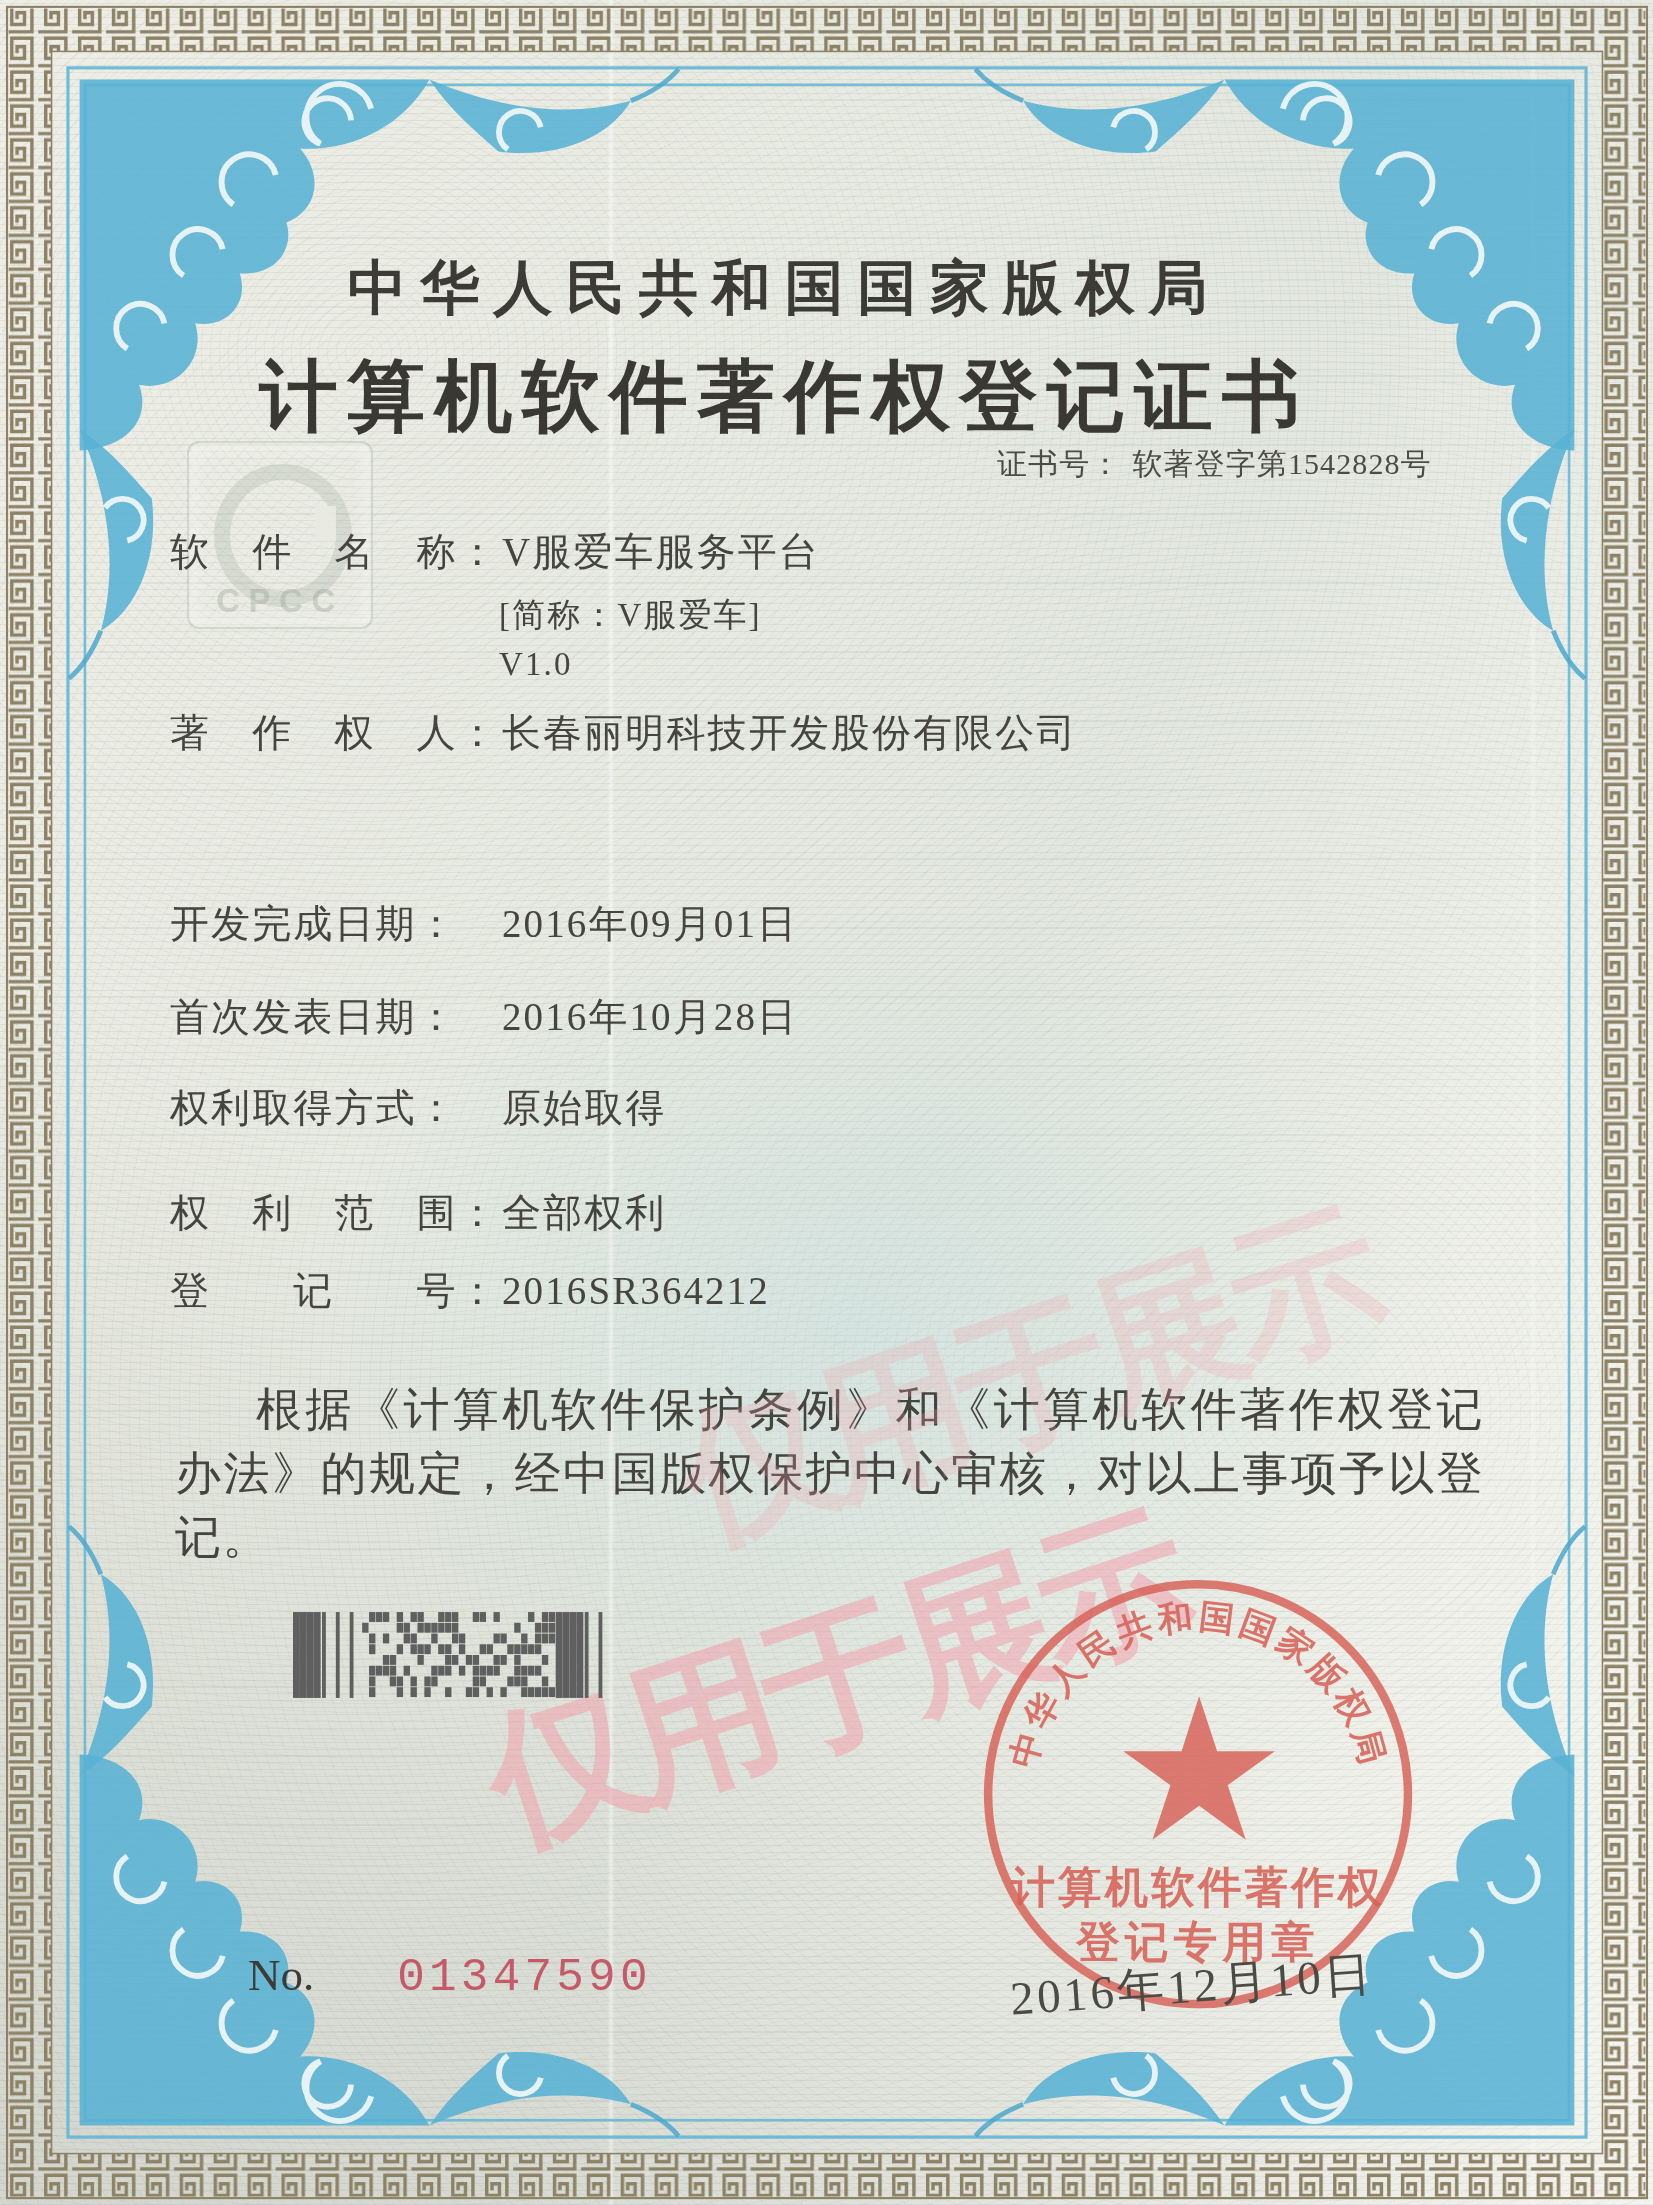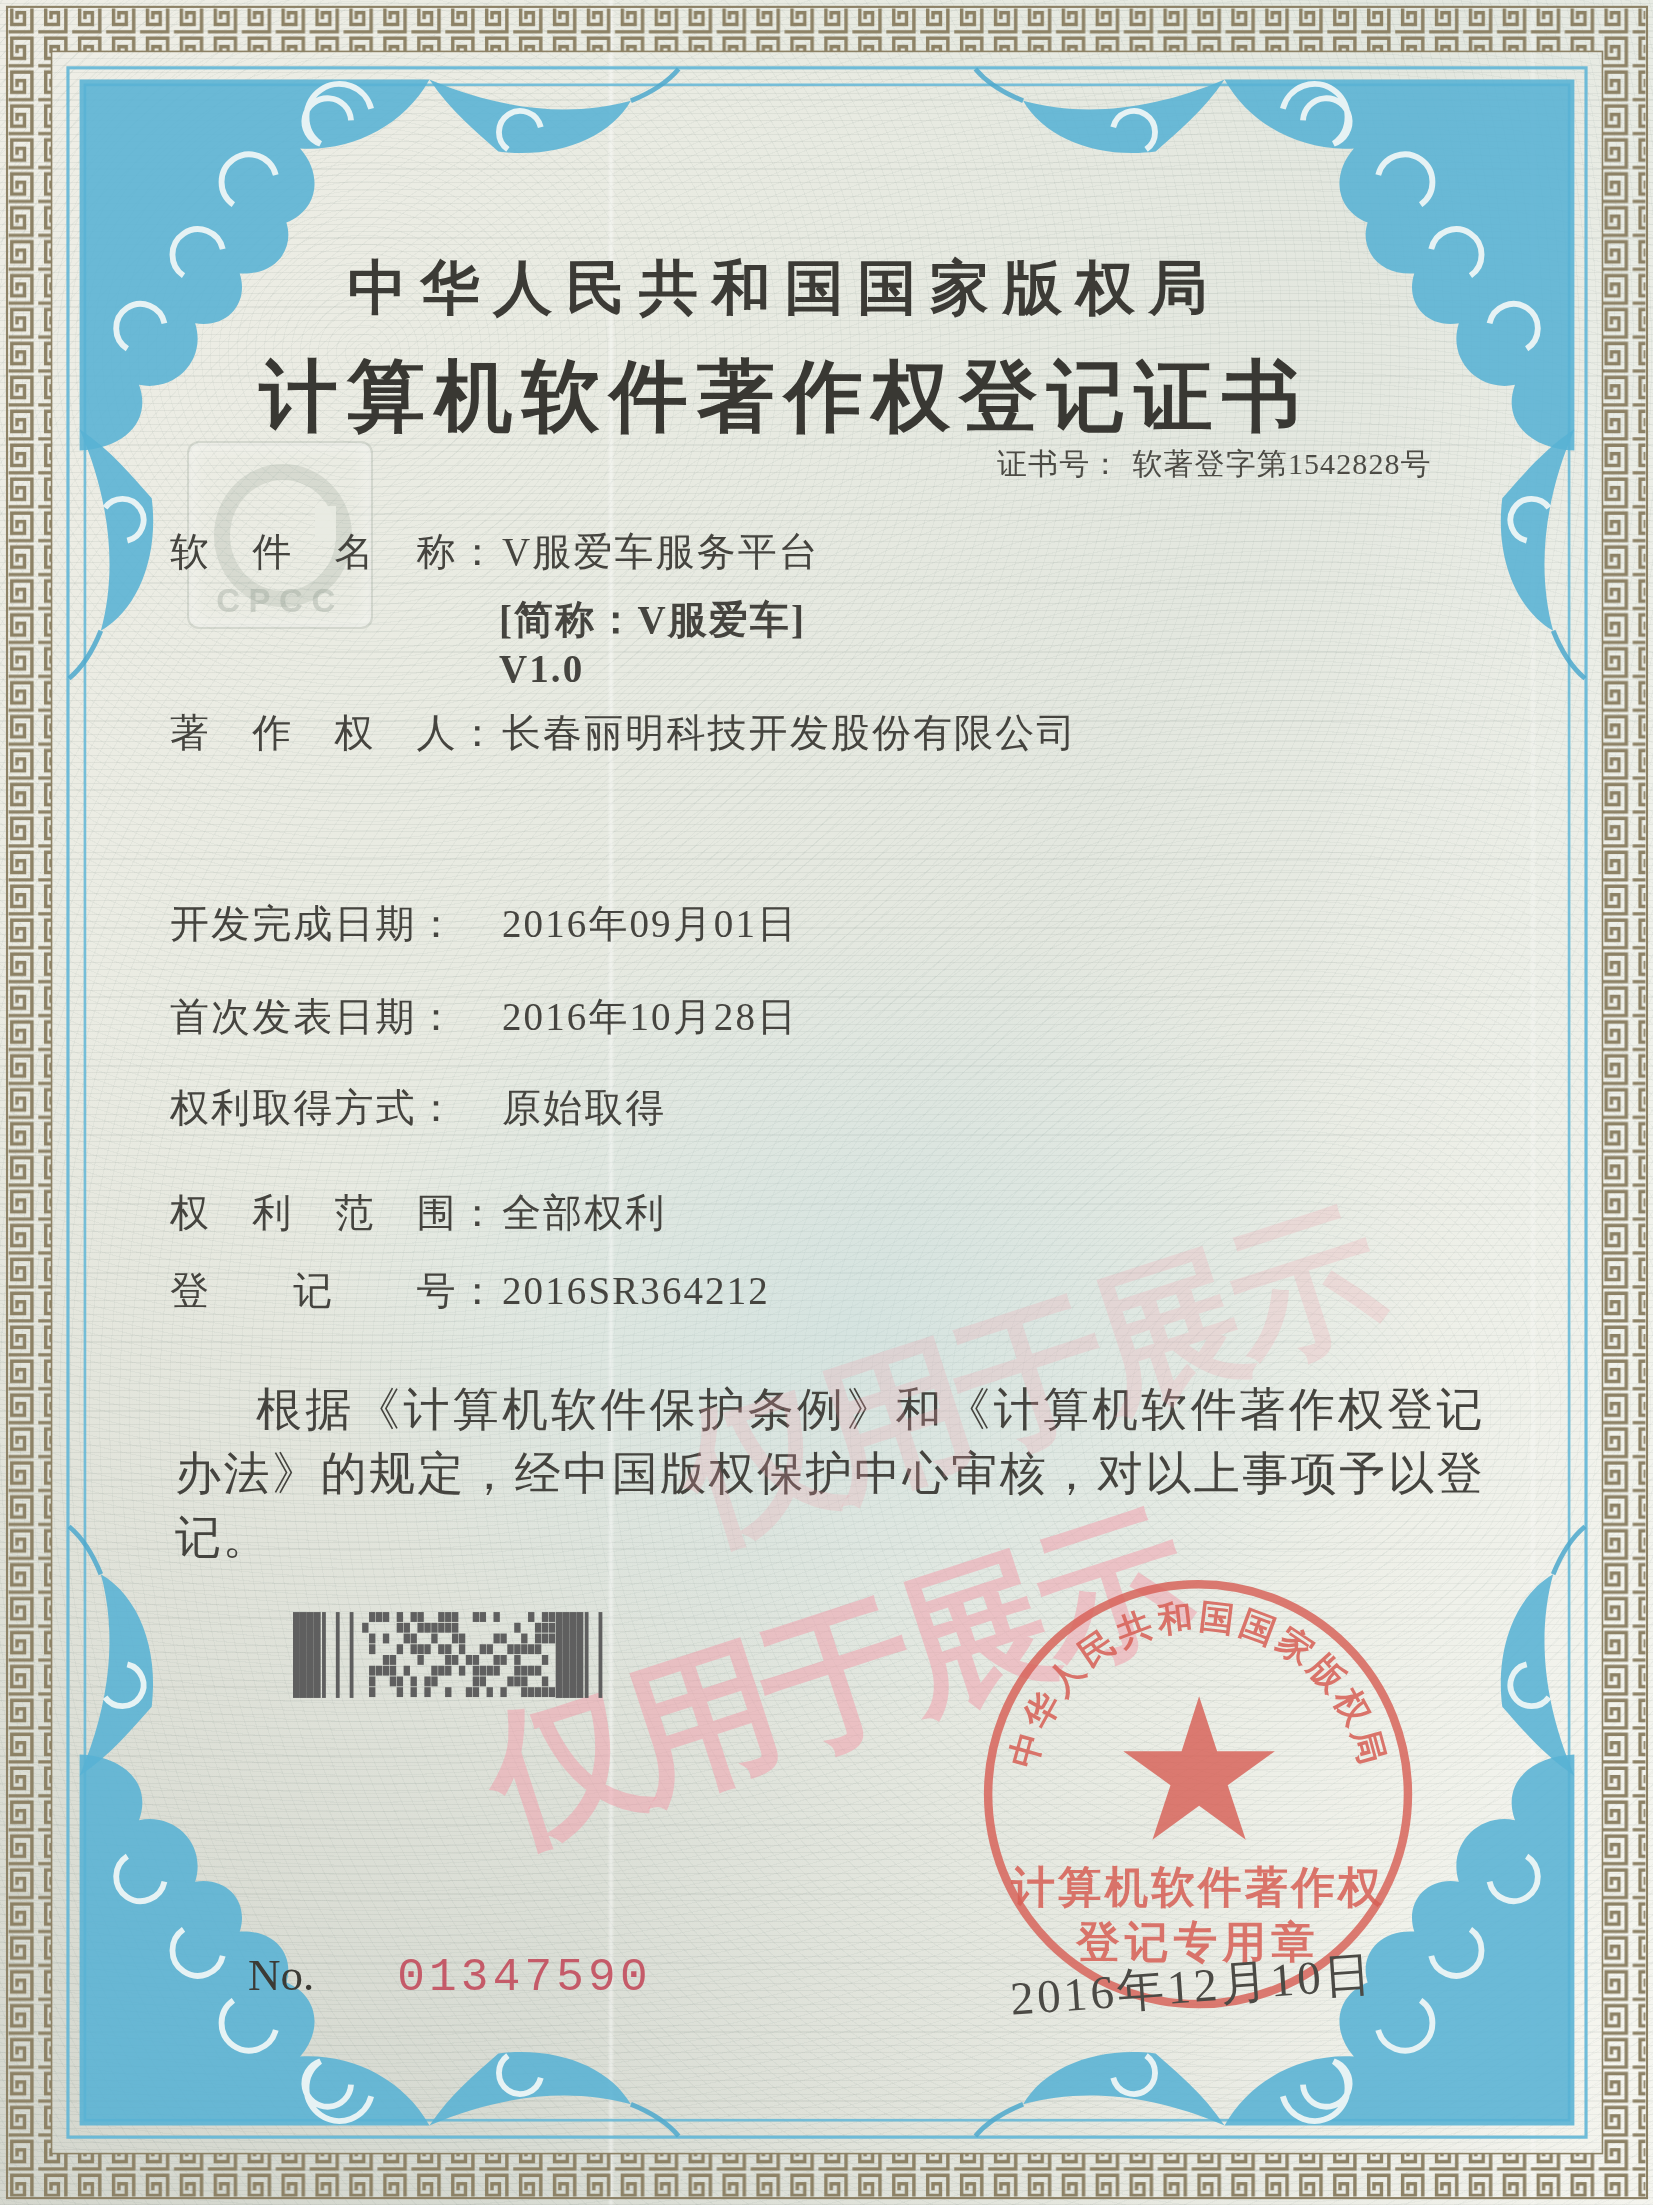--- a/index.html
+++ b/index.html
@@ -37,21 +37,21 @@
   .title1{position:absolute;left:0;top:249px;width:1569px;text-align:center;
     font-size:59px;font-weight:bold;color:#3c3b36;letter-spacing:13.8px;}
   .title2{position:absolute;left:0;top:345px;width:1569px;text-align:center;
     font-size:78px;font-weight:bold;color:#393833;letter-spacing:9.5px;}
   .certno{position:absolute;top:444px;left:997px;width:445px;font-size:30px;color:#4c4b45;letter-spacing:1.1px;}
   .certno .lab{margin-right:11px;}
   
   .row{position:absolute;left:170px;font-size:39px;color:#45443f;white-space:nowrap;}
   .row .lab{display:inline-block;width:318px;letter-spacing:2.1px;}
   .row .val{margin-left:14px;letter-spacing:2.1px;}
-  .subline{position:absolute;left:499px;font-size:39px;color:#45443f;letter-spacing:2.1px;font-weight:bold;}
+  .subline{position:absolute;left:499px;font-size:33px;color:#45443f;letter-spacing:2.1px;}
   
   .para{position:absolute;left:175px;top:1378px;width:1309px;font-size:46px;line-height:64px;
     color:#45443f;text-align:justify;text-indent:81px;letter-spacing:1.6px;}
   
   .wm{position:absolute;font-size:153px;font-weight:bold;white-space:nowrap;
     color:rgba(242,158,170,.52);letter-spacing:-9.5px;transform:translate(-50%,-50%) rotate(-18deg);
     font-family:"Liberation Sans","DejaVu Sans",sans-serif;}
   .wm.faint{color:rgba(242,158,170,.24);}
   
   .barcode{position:absolute;left:293px;top:1612px;width:318px;height:86px;}

